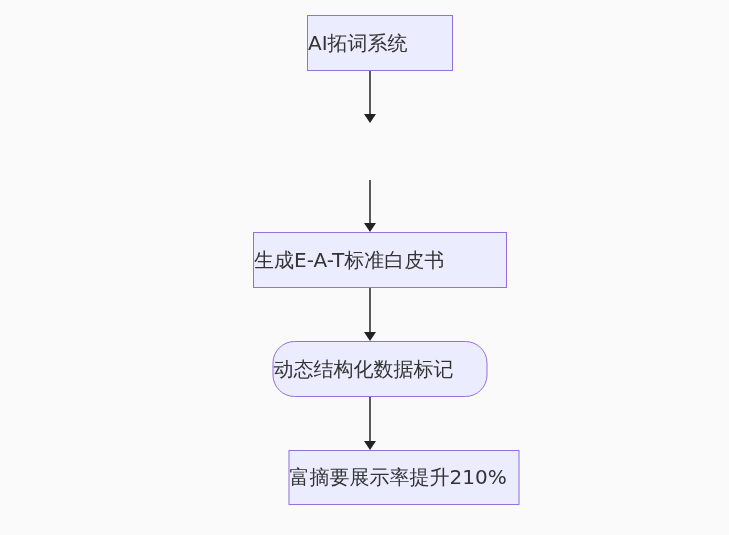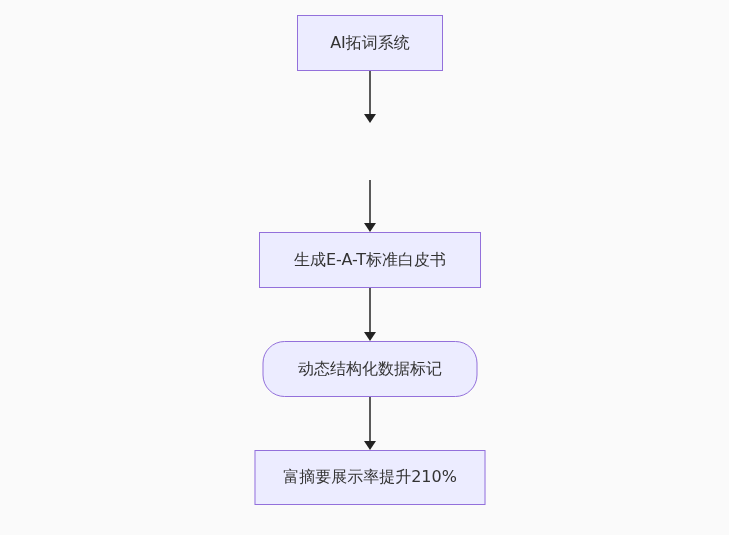--- a/index.html
+++ b/index.html
@@ -17,37 +17,37 @@
     font-family: "DejaVu Sans", "Liberation Sans", sans-serif;
     overflow: hidden;
   }
   .canvas {
     position: relative;
     width: 729px;
     height: 535px;
   }
   .node {
     position: absolute;
-    left: 370px;
+    left: 380px;
     transform: translateX(-50%);
     background: var(--node-fill);
     border: 1px solid var(--node-border);
     color: var(--text);
-    font-size: 16px;
+    font-size: 20px;
     display: flex;
     align-items: center;
-    justify-content: center;
+    justify-content: flex-start;
     text-align: center;
     white-space: nowrap;
   }
   .node-1 { top: 15px;  width: 146px; height: 56px; }
   .node-2 { top: 123px; width: 190px; height: 57px; }
-  .node-3 { top: 232px; width: 222px; height: 56px; }
+  .node-3 { top: 232px; width: 254px; height: 56px; }
   .node-4 { top: 341px; width: 215px; height: 56px; border-radius: 22px; }
-  .node-5 { top: 450px; width: 231px; height: 55px; }
+  .node-5 { top: 450px; width: 231px; height: 55px; margin-left: 24px; }
 
   .edge {
     position: absolute;
     left: 370px;
     transform: translateX(-50%);
     width: 12px;
     display: flex;
     flex-direction: column;
     align-items: center;
   }

